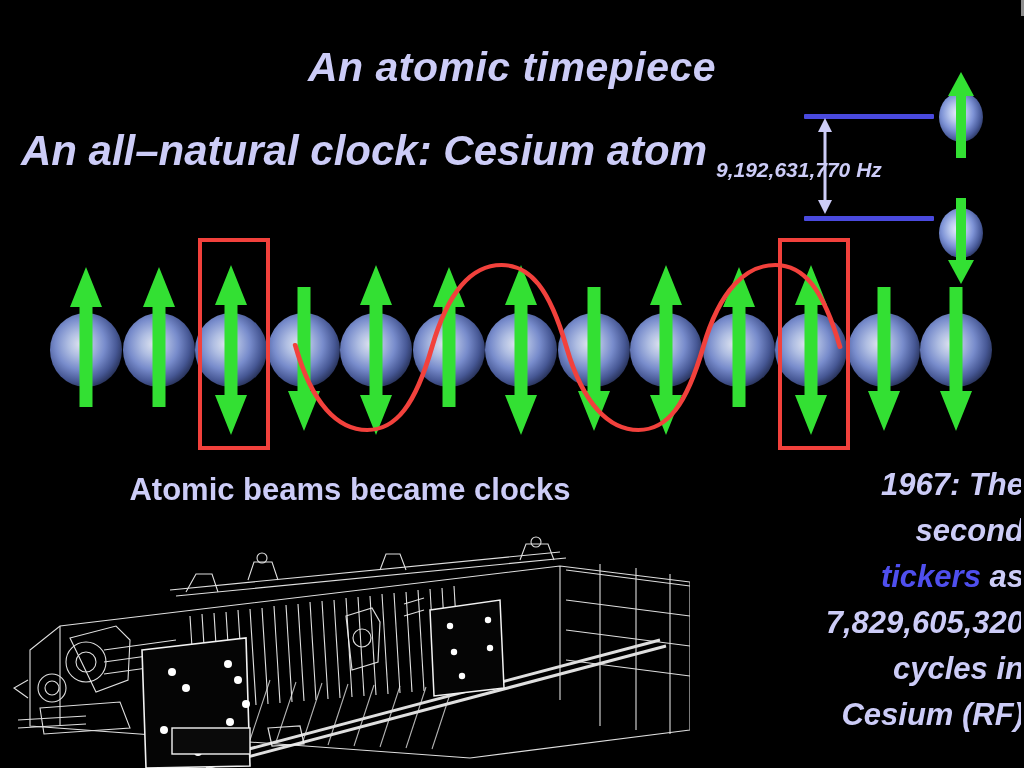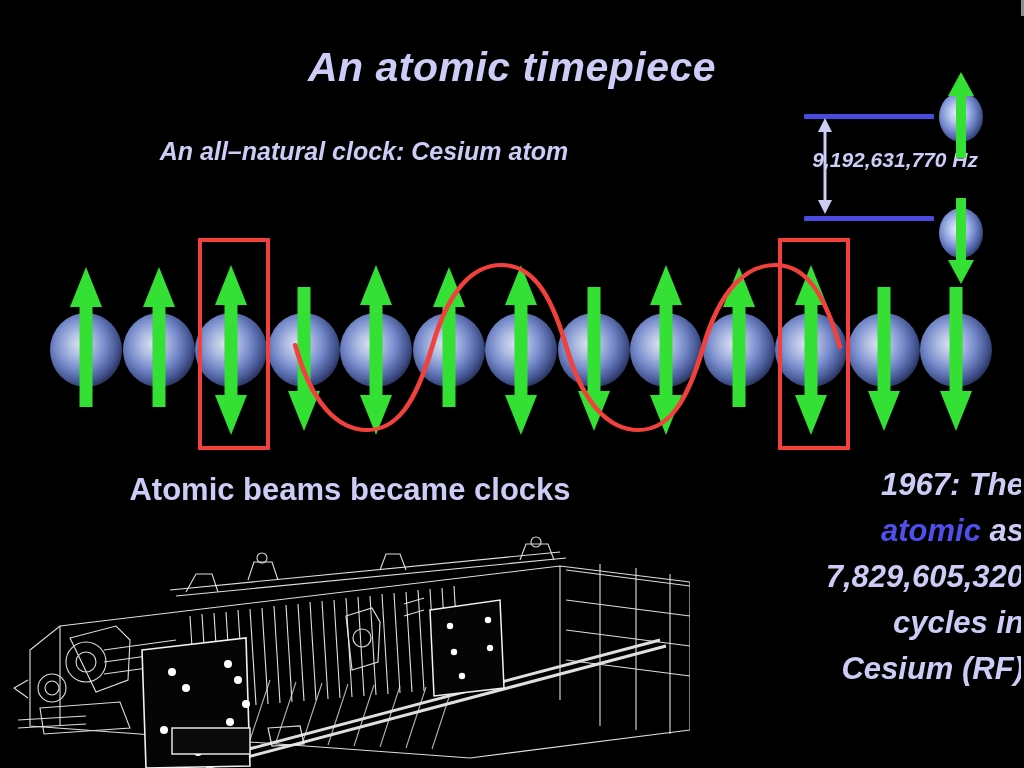--- a/index.html
+++ b/index.html
@@ -13,36 +13,36 @@
   .edge-line.bottomcut{top:16px;height:752px;background:#000;}
 
   
   .title{
     position:absolute;left:0;top:44px;width:1024px;text-align:center;
     font-size:41px;font-weight:bold;font-style:italic;color:#ccccf7;
     letter-spacing:.5px;
   }
   .subtitle{
     position:absolute;left:14px;top:128px;width:700px;text-align:center;
-    font-size:25px;font-weight:bold;font-style:italic;color:#ccccf7;
+    font-size:42px;font-weight:bold;font-style:italic;color:#ccccf7;
     line-height:46px;
   }
   .caption-left{
     position:absolute;left:30px;top:472px;width:640px;text-align:center;
     font-size:31px;font-weight:bold;color:#ccccf7;
   }
   .right-block{
     position:absolute;left:680px;top:462px;width:344px;text-align:right;
     font-size:31px;font-weight:bold;font-style:italic;color:#ccccf7;
     line-height:46px;
   }
   .right-block .hl{color:#4f4fee;}
 
   .hz-label{
-    position:absolute;left:716px;top:148px;width:262px;text-align:right;
+    position:absolute;left:716px;top:158px;width:262px;text-align:left;
     font-size:21px;font-weight:bold;font-style:italic;color:#ccccf7;
   }
 
   
   .lvl{position:absolute;height:5px;background:#4a4ade;border-radius:1px;}
   .lvl.top{left:804px;top:114px;width:130px;}
   .lvl.bottom{left:804px;top:216px;width:130px;}
   .lvl-arrows{position:absolute;left:812px;top:118px;width:26px;height:96px;}
 
   
@@ -221,22 +221,23 @@
 
   <div id="boxes">
       <div class="sel-box" style="left: 198px; top: 238px; width: 64px; height: 204px; border-color: rgb(242, 65, 60);"></div>
       <div class="sel-box" style="left: 778px; top: 238px; width: 64px; height: 204px; border-color: rgb(242, 65, 60);"></div>
     </div>
 
   <div class="caption-left">Atomic beams became clocks</div>
 
   <div class="right-block">
     <div>1967: The</div>
+    <div>second</div>
     <div>
-      <span class="hl">atomic</span><span> as</span>
+      <span class="hl">tickers</span><span> as</span>
     </div>
     <div>7,829,605,320</div>
     <div>cycles in</div>
     <div>Cesium (RF)</div>
   </div>
 
   <div id="photo">
     <svg width="690" height="238" viewBox="0 0 690 238">
       <rect width="690" height="238" fill="#000"></rect>
       <g stroke="#f2f2f2" fill="none" stroke-width="1.1" opacity=".92">

